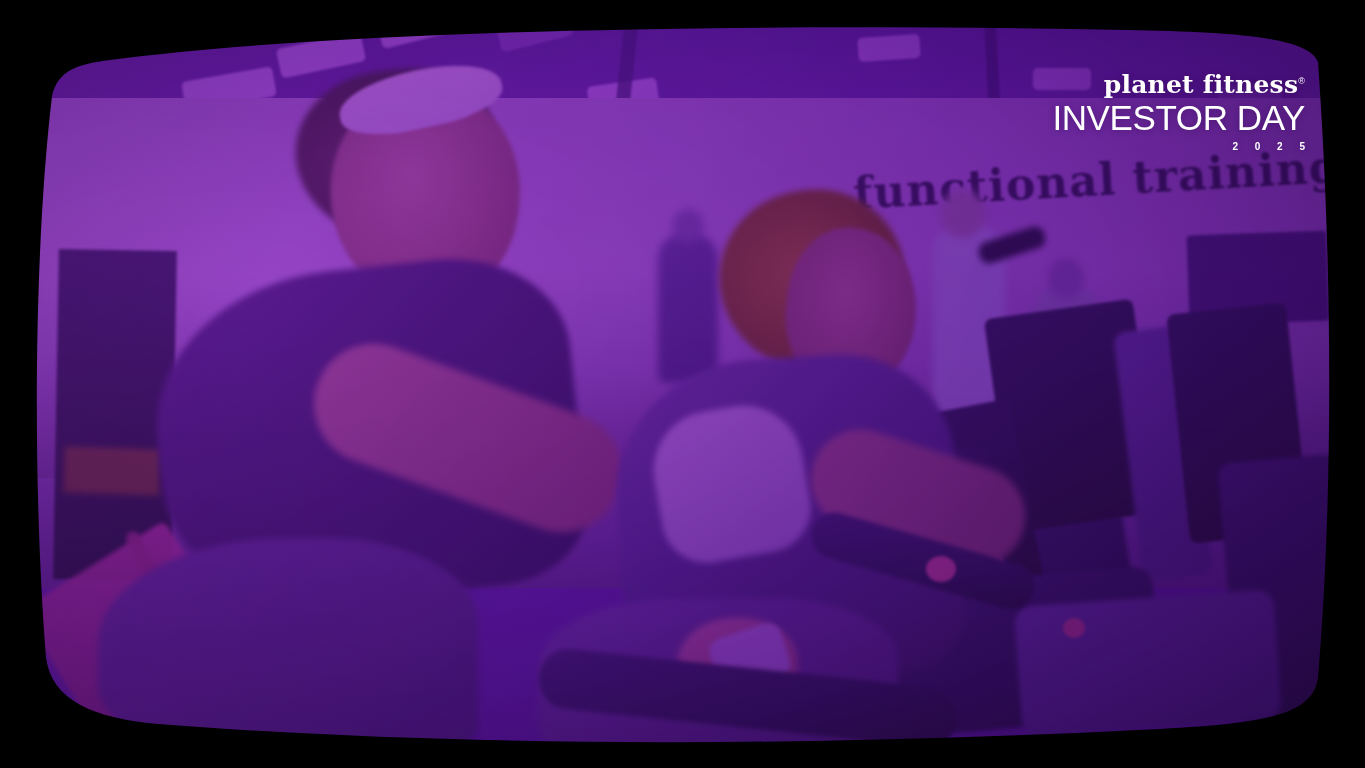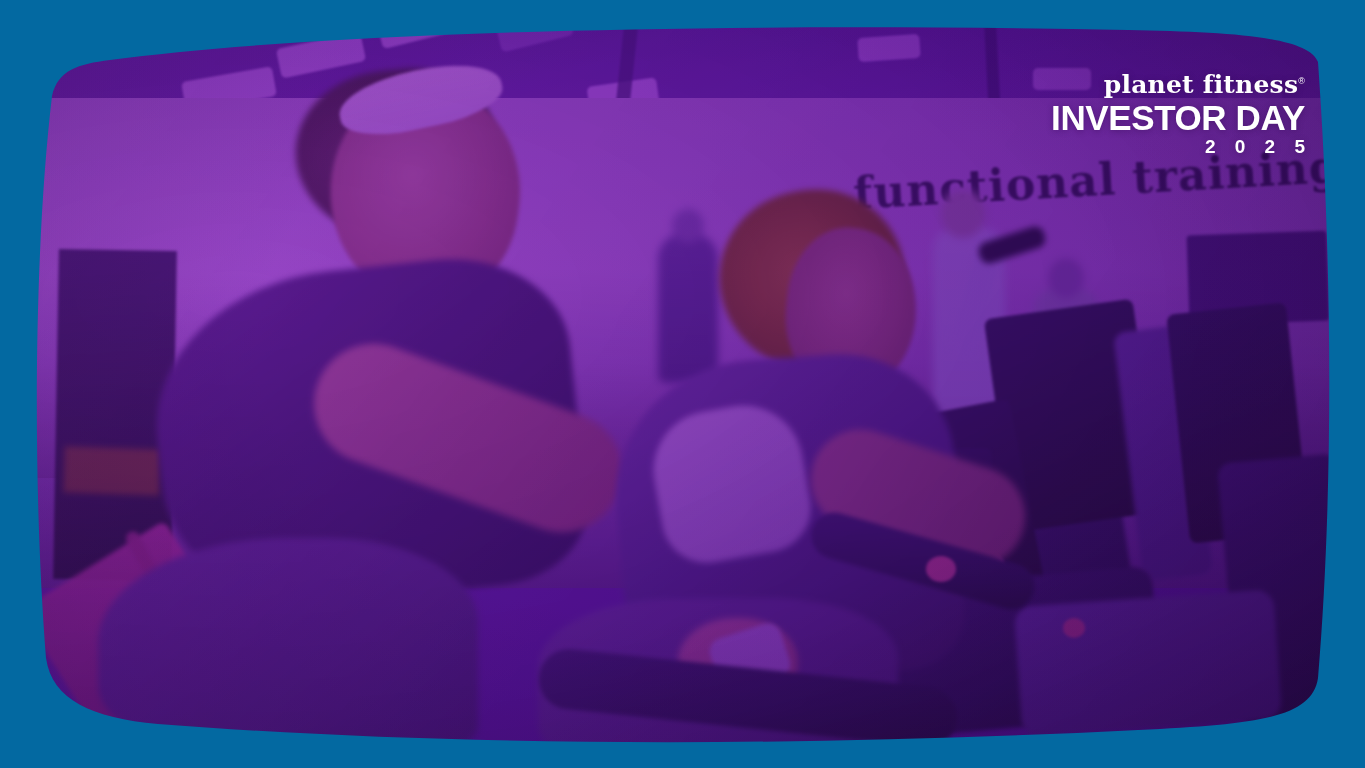--- a/index.html
+++ b/index.html
@@ -7,21 +7,21 @@
   html, body {
     width:1365px; height:768px;
     overflow:hidden;
     background:#2a0a36;
     font-family:"Liberation Sans", sans-serif;
   }
 
   #slide {
     position:relative;
     width:1365px; height:768px;
-    background:#0369a1;
+    background:#000000;
     overflow:hidden;
   }
 
   
   #stage {
     position:absolute;
     left:18px; top:18px;
     width:1329px; height:735px;
     overflow:hidden;
     
@@ -301,32 +301,33 @@
     display:inline-block;
   }
   #logo .brand .tm {
     font-size:9px;
     vertical-align:super;
     font-family:"Liberation Sans", sans-serif;
     font-weight:400;
   }
   #logo .investor {
     font-family:"Liberation Sans", sans-serif;
-    font-weight:700;
+    font-weight:400;
     font-size:35px;
     line-height:1.02;
     letter-spacing:-.4px;
     margin-top:3px;
     transform:scaleX(1.0);
   }
   #logo .year {
     font-family:"Liberation Sans", sans-serif;
     font-weight:700;
-    font-size:19px;
+    font-size:10px;
     letter-spacing:7px;
+    margin-top:5px;
     margin-right:-7px;
   }
 
   
   #headline {
     position:absolute;
     left:128px; top:196px;
     z-index:6;
     line-height:.90;
   }

